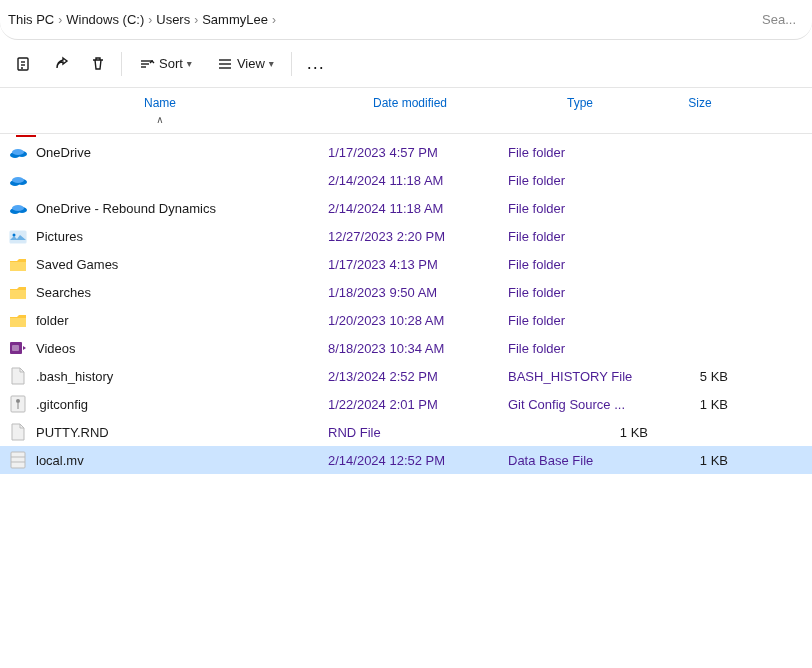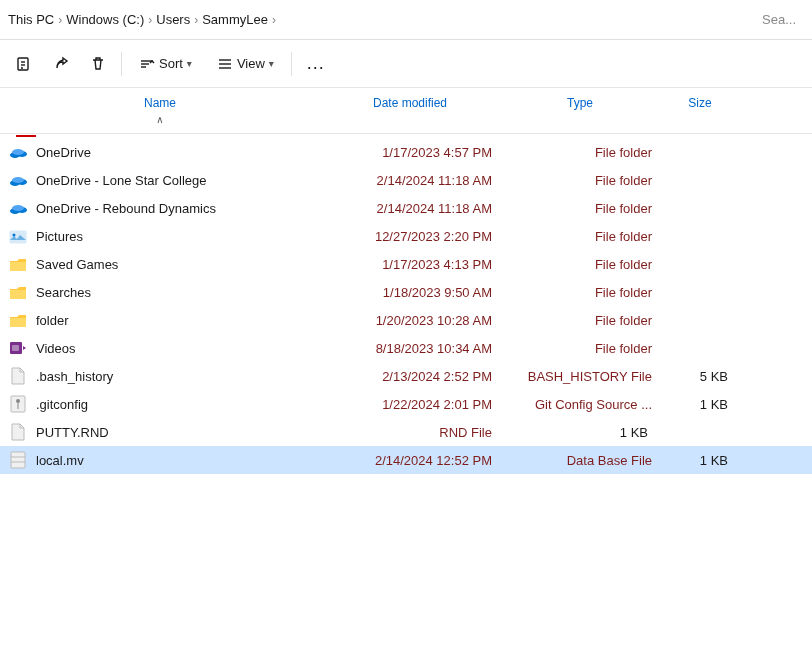--- a/index.html
+++ b/index.html
@@ -16,20 +16,21 @@
     
     .breadcrumb-bar {
       height: 40px;
       background: #fff;
       border-bottom: 1px solid #e0e0e0;
       display: flex;
       align-items: center;
       padding: 0 8px;
       font-size: 13px;
       color: #1a1a1a;
+      border-radius: 18px;
     }
     .breadcrumb-item {
       display: flex;
       align-items: center;
       color: #1a1a1a;
       cursor: pointer;
     }
     .breadcrumb-sep {
       margin: 0 4px;
       color: #888;
@@ -131,21 +132,21 @@
       height: 20px;
       flex-shrink: 0;
       display: flex;
       align-items: center;
       justify-content: center;
     }
     .file-name-text {
       font-size: 13px;
       color: #1a1a1a;
     }
-    .date-cell, .type-cell { color: #7f1d1d; text-align: right; }
+    .date-cell, .type-cell { color: #4c1d95; }
     .size-cell { color: #1a1a1a; text-align: right; padding-right: 12px; }
 
     
     .file-list-container::-webkit-scrollbar { width: 8px; }
     .file-list-container::-webkit-scrollbar-track { background: #f5f5f5; }
     .file-list-container::-webkit-scrollbar-thumb { background: #c0c0c0; border-radius: 4px; }
 
     
     .red-dash {
       height: 2px;
@@ -270,21 +271,20 @@
   </div>
       <div class="file-row">
     <div class="file-name-cell">
       <div class="file-icon">
             <svg viewBox="0 0 20 20" width="20" height="20">
               <ellipse cx="7" cy="13" rx="5" ry="3" fill="#0078d4"></ellipse>
               <ellipse cx="14" cy="12" rx="5" ry="3" fill="#0078d4"></ellipse>
               <ellipse cx="10" cy="10" rx="6" ry="3" fill="#50a6f5"></ellipse>
             </svg>
           </div>
-      <span class="file-name-text">OneDrive - Lone Star College</span>
     </div>
     <div class="file-cell date-cell">2/14/2024 11:18 AM</div>
     <div class="file-cell type-cell">File folder</div>
     <div class="file-cell size-cell"></div>
   </div>
       <div class="file-row">
     <div class="file-name-cell">
       <div class="file-icon">
             <svg viewBox="0 0 20 20" width="20" height="20">
               <ellipse cx="7" cy="13" rx="5" ry="3" fill="#0078d4"></ellipse>

